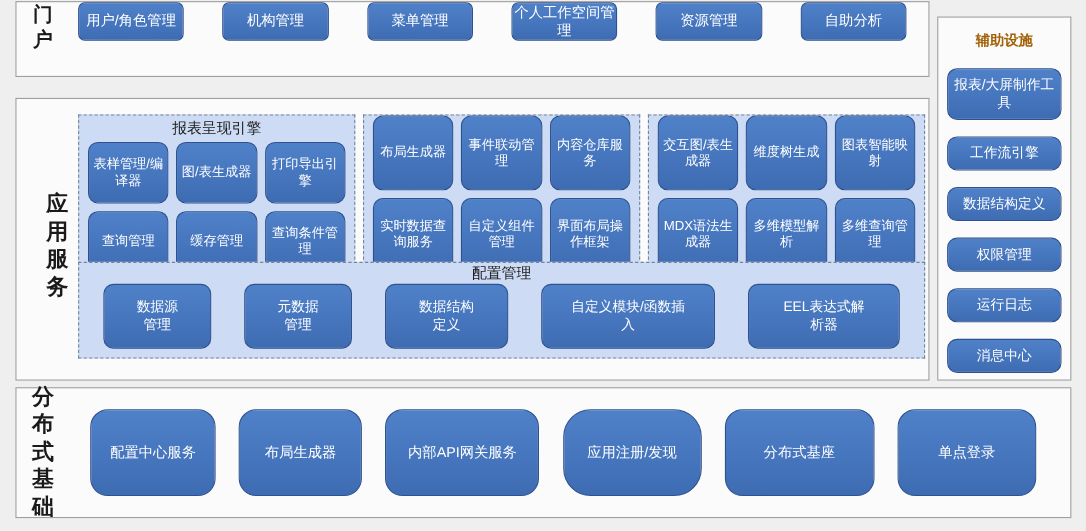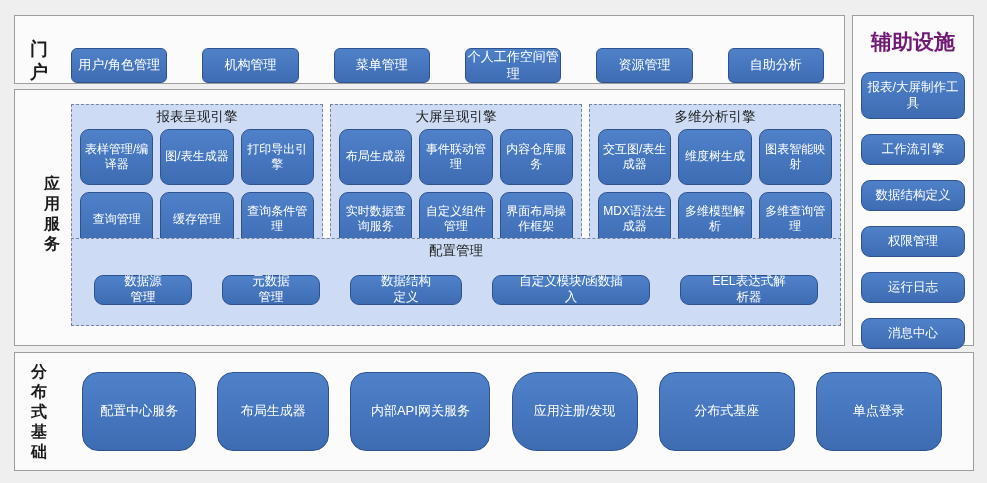--- a/index.html
+++ b/index.html
@@ -7,25 +7,25 @@
   body { font-family:"Liberation Sans", sans-serif; }
   #stage {
     position:relative; width:987px; height:483px;
     background:#efefef; overflow:hidden;
   }
   .panel {
     position:absolute; background:#fbfbfb; border:1px solid #9e9e9e;
   }
   .v-label {
     width:20px; word-break:break-all; line-height:1.25;
-    font-weight:700; font-size:16px; color:#1a1a1a; text-align:center;
+    font-weight:700; font-size:20px; color:#1a1a1a; text-align:center;
   }
   
-  #portal-panel { left:14px; top:15px; width:831px; height:69px;
-    display:flex; align-items:flex-end; }
+  #portal-panel { left:14px; top:1px; width:831px; height:69px;
+    display:flex; align-items:flex-start; }
   #portal-panel .v-label { margin-left:14px; font-size:18px; }
   .portal-row { flex:1; display:flex; gap:35px; padding:0 20px 0 22px; align-items:center; }
   .btn {
     background:linear-gradient(#4f81c9,#3e6cb3);
     border:1px solid #2f528f; color:#fff;
     display:flex; align-items:center; justify-content:center;
     text-align:center; line-height:1.25;
   }
   .portal-btn { flex:1; height:35px; border-radius:6px; font-size:13px; }
   
@@ -42,27 +42,27 @@
   }
   .engine-grid {
     flex:1; display:grid; grid-template-columns:repeat(3,1fr);
     grid-template-rows:1fr 1fr; gap:7px; padding:0 8px 8px 8px;
   }
   .engine-btn { border-radius:9px; font-size:12px; padding:2px 3px; }
   .config { left:56px; top:148px; width:770px; height:88px;
     display:flex; flex-direction:column; }
   .config-row { flex:1; display:flex; align-items:center; justify-content:center;
     gap:30px; padding:0 10px 8px 10px; }
-  .config-btn { height:30px; border-radius:9px; font-size:12.5px; padding:0 26px; }
+  .config-btn { height:59px; border-radius:9px; font-size:12.5px; padding:0 26px; }
   .cw1 { width:98px; } .cw2 { width:98px; } .cw3 { width:112px; }
   .cw4 { width:158px; } .cw5 { width:138px; }
   
   #aux-panel { left:852px; top:15px; width:122px; height:331px;
     display:flex; flex-direction:column; align-items:center; }
-  .aux-title { margin-top:12px; font-size:21px; font-weight:700; color:#701a75; }
+  .aux-title { margin-top:12px; font-size:13px; font-weight:700; color:#a16207; }
   .aux-col { display:flex; flex-direction:column; gap:15px; margin-top:16px; align-items:center; }
   .aux-btn { width:104px; height:31px; border-radius:9px; font-size:12.5px; padding:2px 4px; }
   .aux-btn.tall { height:47px; }
   
   #dist-panel { left:14px; top:352px; width:960px; height:119px;
     display:flex; align-items:center; }
   #dist-panel .v-label { margin-left:14px; }
   .dist-row { flex:1; display:flex; align-items:center;
     justify-content:space-evenly; padding:0 10px 0 12px; }
   .dist-btn { height:79px; border-radius:16px; font-size:13px; }
@@ -95,33 +95,31 @@
         <div class="btn engine-btn">表样管理/编译器</div>
         <div class="btn engine-btn">图/表生成器</div>
         <div class="btn engine-btn">打印导出引擎</div>
         <div class="btn engine-btn">查询管理</div>
         <div class="btn engine-btn">缓存管理</div>
         <div class="btn engine-btn">查询条件管理</div>
       </div>
     </div>
 
     <div class="dashed-box engine" id="engine-1">
-      <div class="engine-title">大屏呈现引擎</div>
       <div class="engine-grid">
         <div class="btn engine-btn">布局生成器</div>
         <div class="btn engine-btn">事件联动管理</div>
         <div class="btn engine-btn">内容仓库服务</div>
         <div class="btn engine-btn">实时数据查询服务</div>
         <div class="btn engine-btn">自定义组件管理</div>
         <div class="btn engine-btn">界面布局操作框架</div>
       </div>
     </div>
 
     <div class="dashed-box engine" id="engine-2">
-      <div class="engine-title">多维分析引擎</div>
       <div class="engine-grid">
         <div class="btn engine-btn">交互图/表生成器</div>
         <div class="btn engine-btn">维度树生成</div>
         <div class="btn engine-btn">图表智能映射</div>
         <div class="btn engine-btn">MDX语法生成器</div>
         <div class="btn engine-btn">多维模型解析</div>
         <div class="btn engine-btn">多维查询管理</div>
       </div>
     </div>
 

